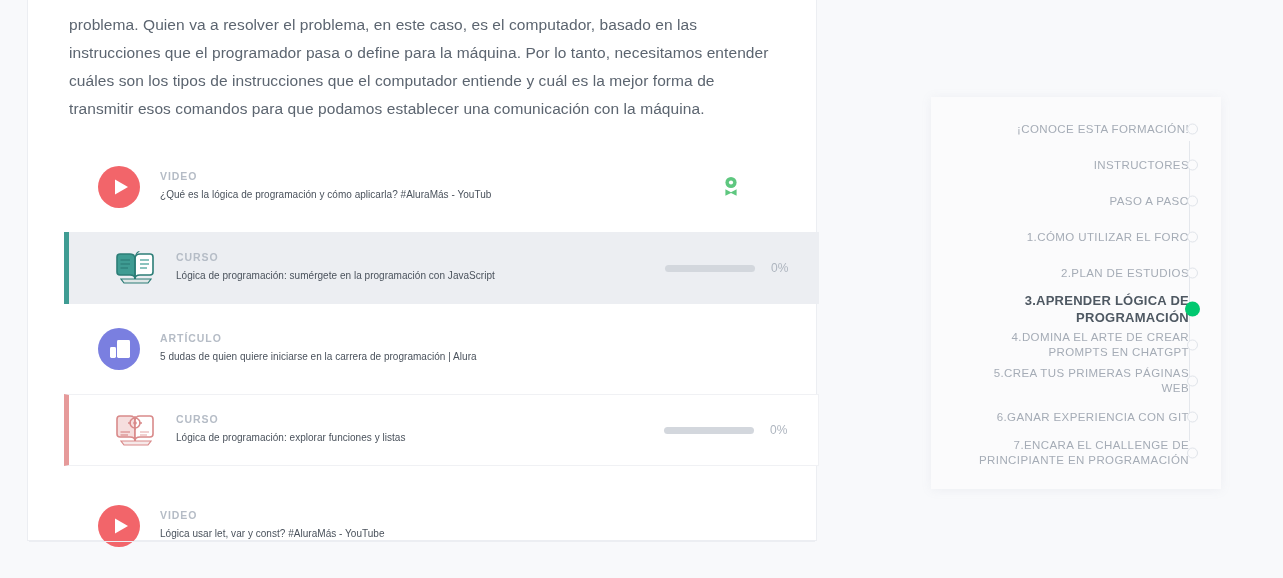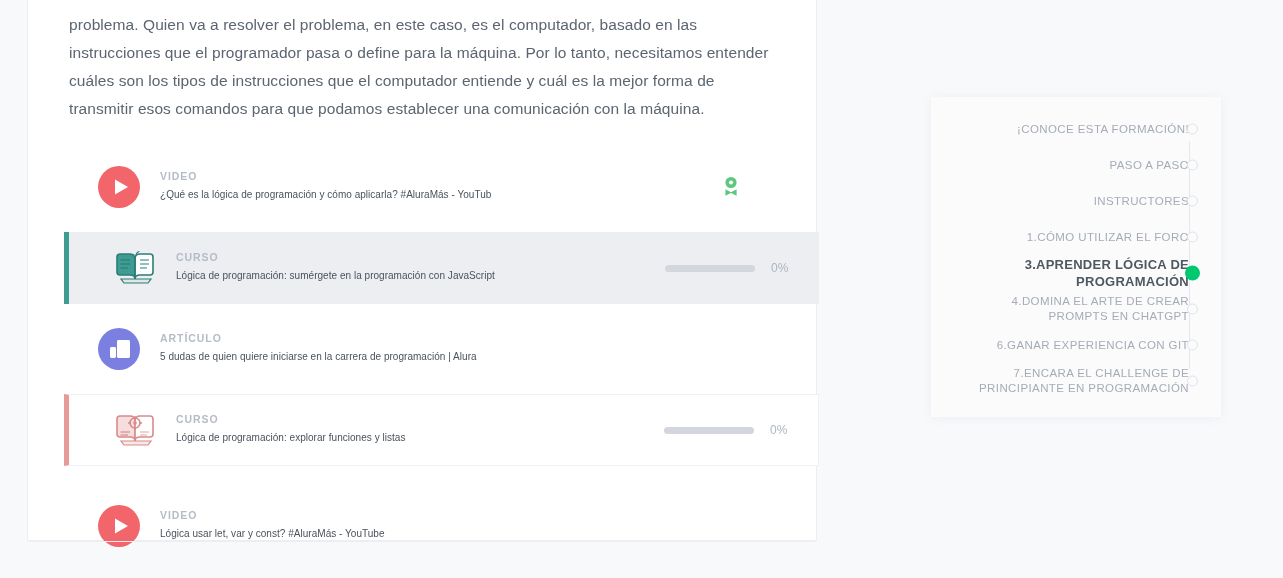--- a/index.html
+++ b/index.html
@@ -352,45 +352,53 @@
 
 <div class="sidebar">
   <ul class="timeline">
 
     <li class="tl-item">
       <span class="tl-label">¡CONOCE ESTA FORMACIÓN!</span>
       <span class="tl-dot"></span>
     </li>
 
     <li class="tl-item">
+      <span class="tl-label">INSTRUCTORES</span>
+      <span class="tl-dot"></span>
+    </li>
+
+    <li class="tl-item">
       <span class="tl-label">PASO A PASO</span>
       <span class="tl-dot"></span>
     </li>
 
     <li class="tl-item">
-      <span class="tl-label">INSTRUCTORES</span>
-      <span class="tl-dot"></span>
-    </li>
-
-    <li class="tl-item">
       <span class="tl-label">1.CÓMO UTILIZAR EL FORO</span>
       <span class="tl-dot"></span>
     </li>
 
+    <li class="tl-item">
+      <span class="tl-label">2.PLAN DE ESTUDIOS</span>
+      <span class="tl-dot"></span>
+    </li>
 
     <li class="tl-item active">
       <span class="tl-label">3.APRENDER LÓGICA DE PROGRAMACIÓN</span>
       <span class="tl-dot"></span>
     </li>
 
     <li class="tl-item">
       <span class="tl-label">4.DOMINA EL ARTE DE CREAR PROMPTS EN CHATGPT</span>
       <span class="tl-dot"></span>
     </li>
 
+    <li class="tl-item">
+      <span class="tl-label">5.CREA TUS PRIMERAS PÁGINAS WEB</span>
+      <span class="tl-dot"></span>
+    </li>
 
     <li class="tl-item">
       <span class="tl-label">6.GANAR EXPERIENCIA CON GIT</span>
       <span class="tl-dot"></span>
     </li>
 
     <li class="tl-item">
       <span class="tl-label">7.ENCARA EL CHALLENGE DE PRINCIPIANTE EN PROGRAMACIÓN</span>
       <span class="tl-dot"></span>
     </li>

